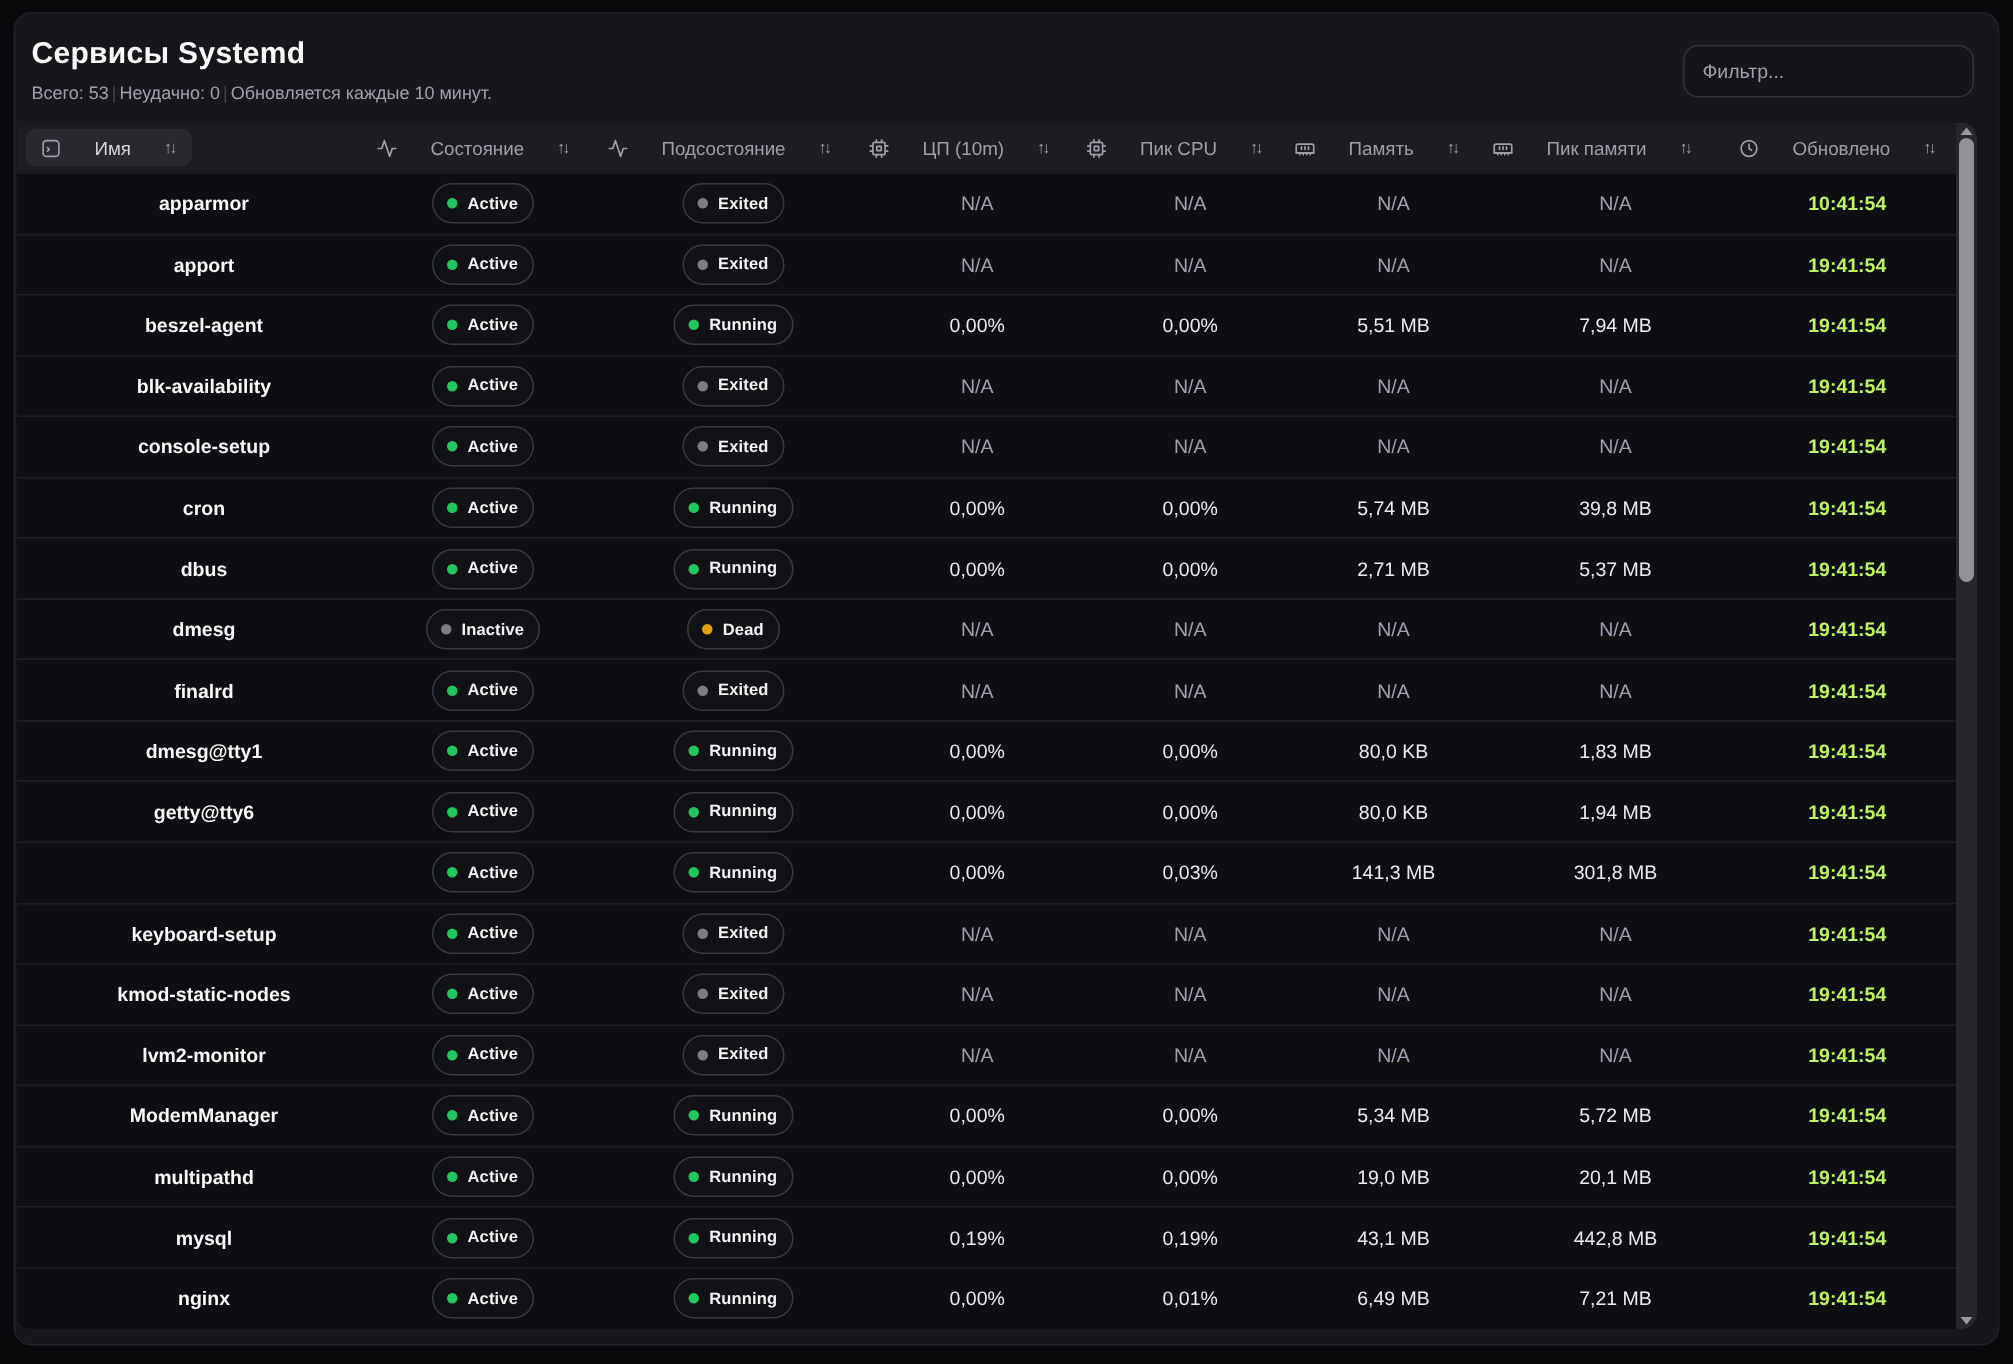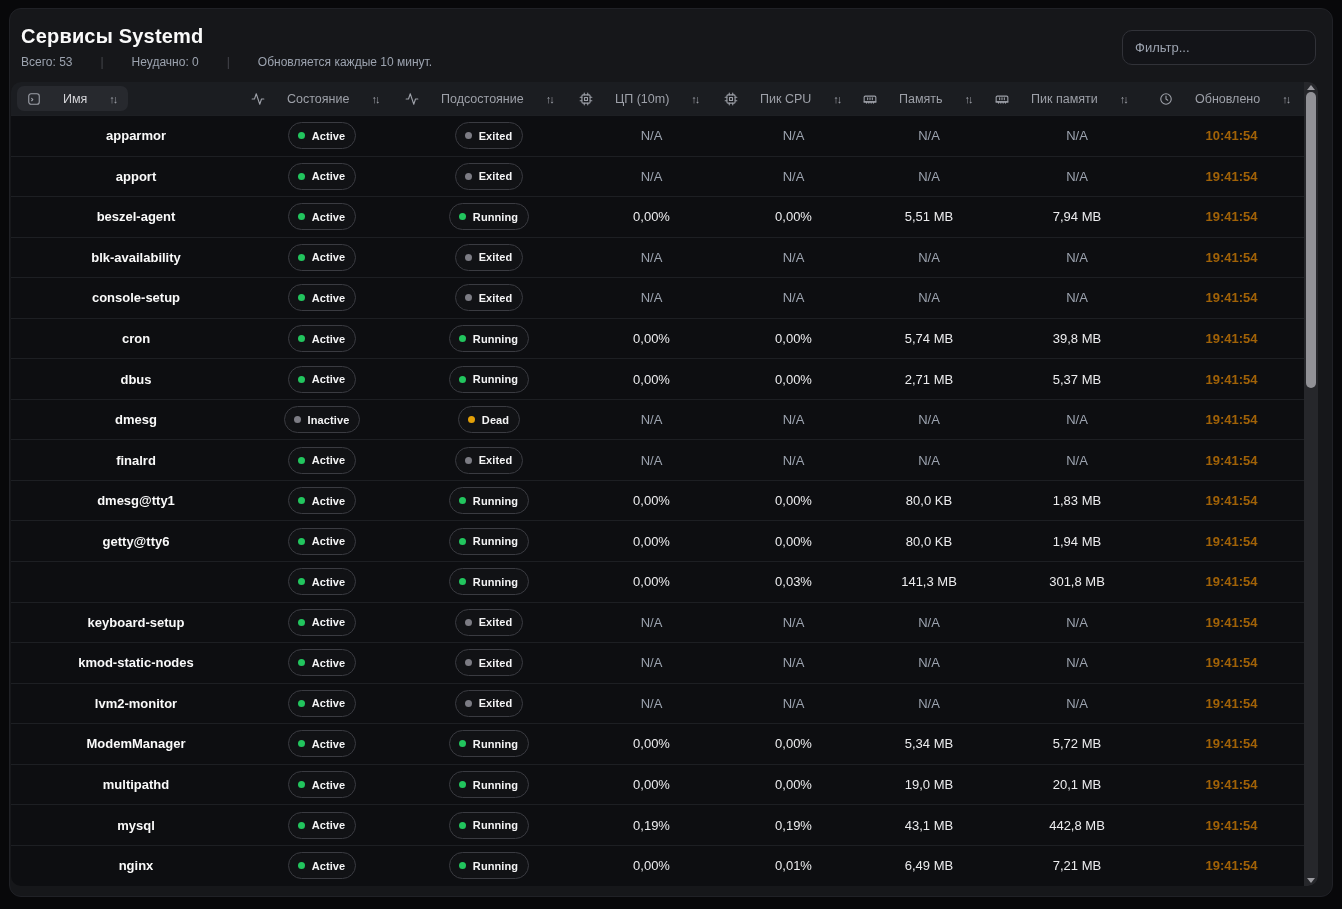--- a/index.html
+++ b/index.html
@@ -10,21 +10,21 @@
     font-family:"Liberation Sans", sans-serif;
     -webkit-font-smoothing:antialiased;
   }
   .card {
     position:absolute; left:9px; top:8px; right:9px; bottom:12px;
     background:#16171a; border:1px solid #202126; border-radius:12px;
     padding:14px 14px 14px 1px;
   }
   .card-top { display:flex; justify-content:space-between; align-items:center; padding:2px 2px 0 10px; margin-bottom:13px; }
   .page-title { margin:0 0 7px 0; font-size:20px; font-weight:700; color:#fafafa; letter-spacing:.2px; }
-  .stats { display:flex; align-items:flex-end; gap:28px; font-size:12px; color:#9ca3af; }
+  .stats { display:flex; align-items:flex-end; gap:2px; font-size:12px; color:#9ca3af; }
   .stats .divider { color:#45464c; font-size:12px; }
   .filter {
     width:194px; height:35px; border-radius:10px;
     border:1px solid #313238; background:#131418; outline:none;
     color:#e4e4e7; font-size:13px; padding:0 12px; font-family:inherit;
   }
   .filter::placeholder { color:#9ca3af; }
 
   .table-wrap { position:relative; border-radius:10px; overflow:hidden; height:804px; }
   .grid-row {
@@ -45,21 +45,21 @@
   .pill { background:#27292e; border-radius:7px; height:25px; padding:0 10px; color:#d6d6da; }
   .offset { padding-left:6px; }
 
   .tbody { background:#0d0e11; height:771px; }
   .tr { height:40.55px; border-top:1px solid #1d1f23;text-align:center; }
   .td { font-size:13px; color:#ececee; white-space:nowrap; }
   .td.name { padding-left:16px; color:#fafafa; font-weight:600; font-size:13px; }
   .td.name.obscured { color:rgba(250,250,250,.05); }
   .td.num { font-weight:500; }
   .td.num.na { color:#9ca3af; font-weight:400; }
-  .td.time { color:#a16207; font-weight:600; }
+  .td.time { color:#bef264; font-weight:600; }
 
   .badge {
     display:inline-flex; align-items:center; gap:7px;
     height:27px; padding:0 10px 0 9px;
     border:1px solid #3a3b41; border-radius:999px;
     background:rgba(255,255,255,.02);
     font-size:11px; font-weight:700; color:#f4f4f5; letter-spacing:.1px;
   }
   .dot { width:7px; height:7px; border-radius:50%; background:#71717a; }
 

